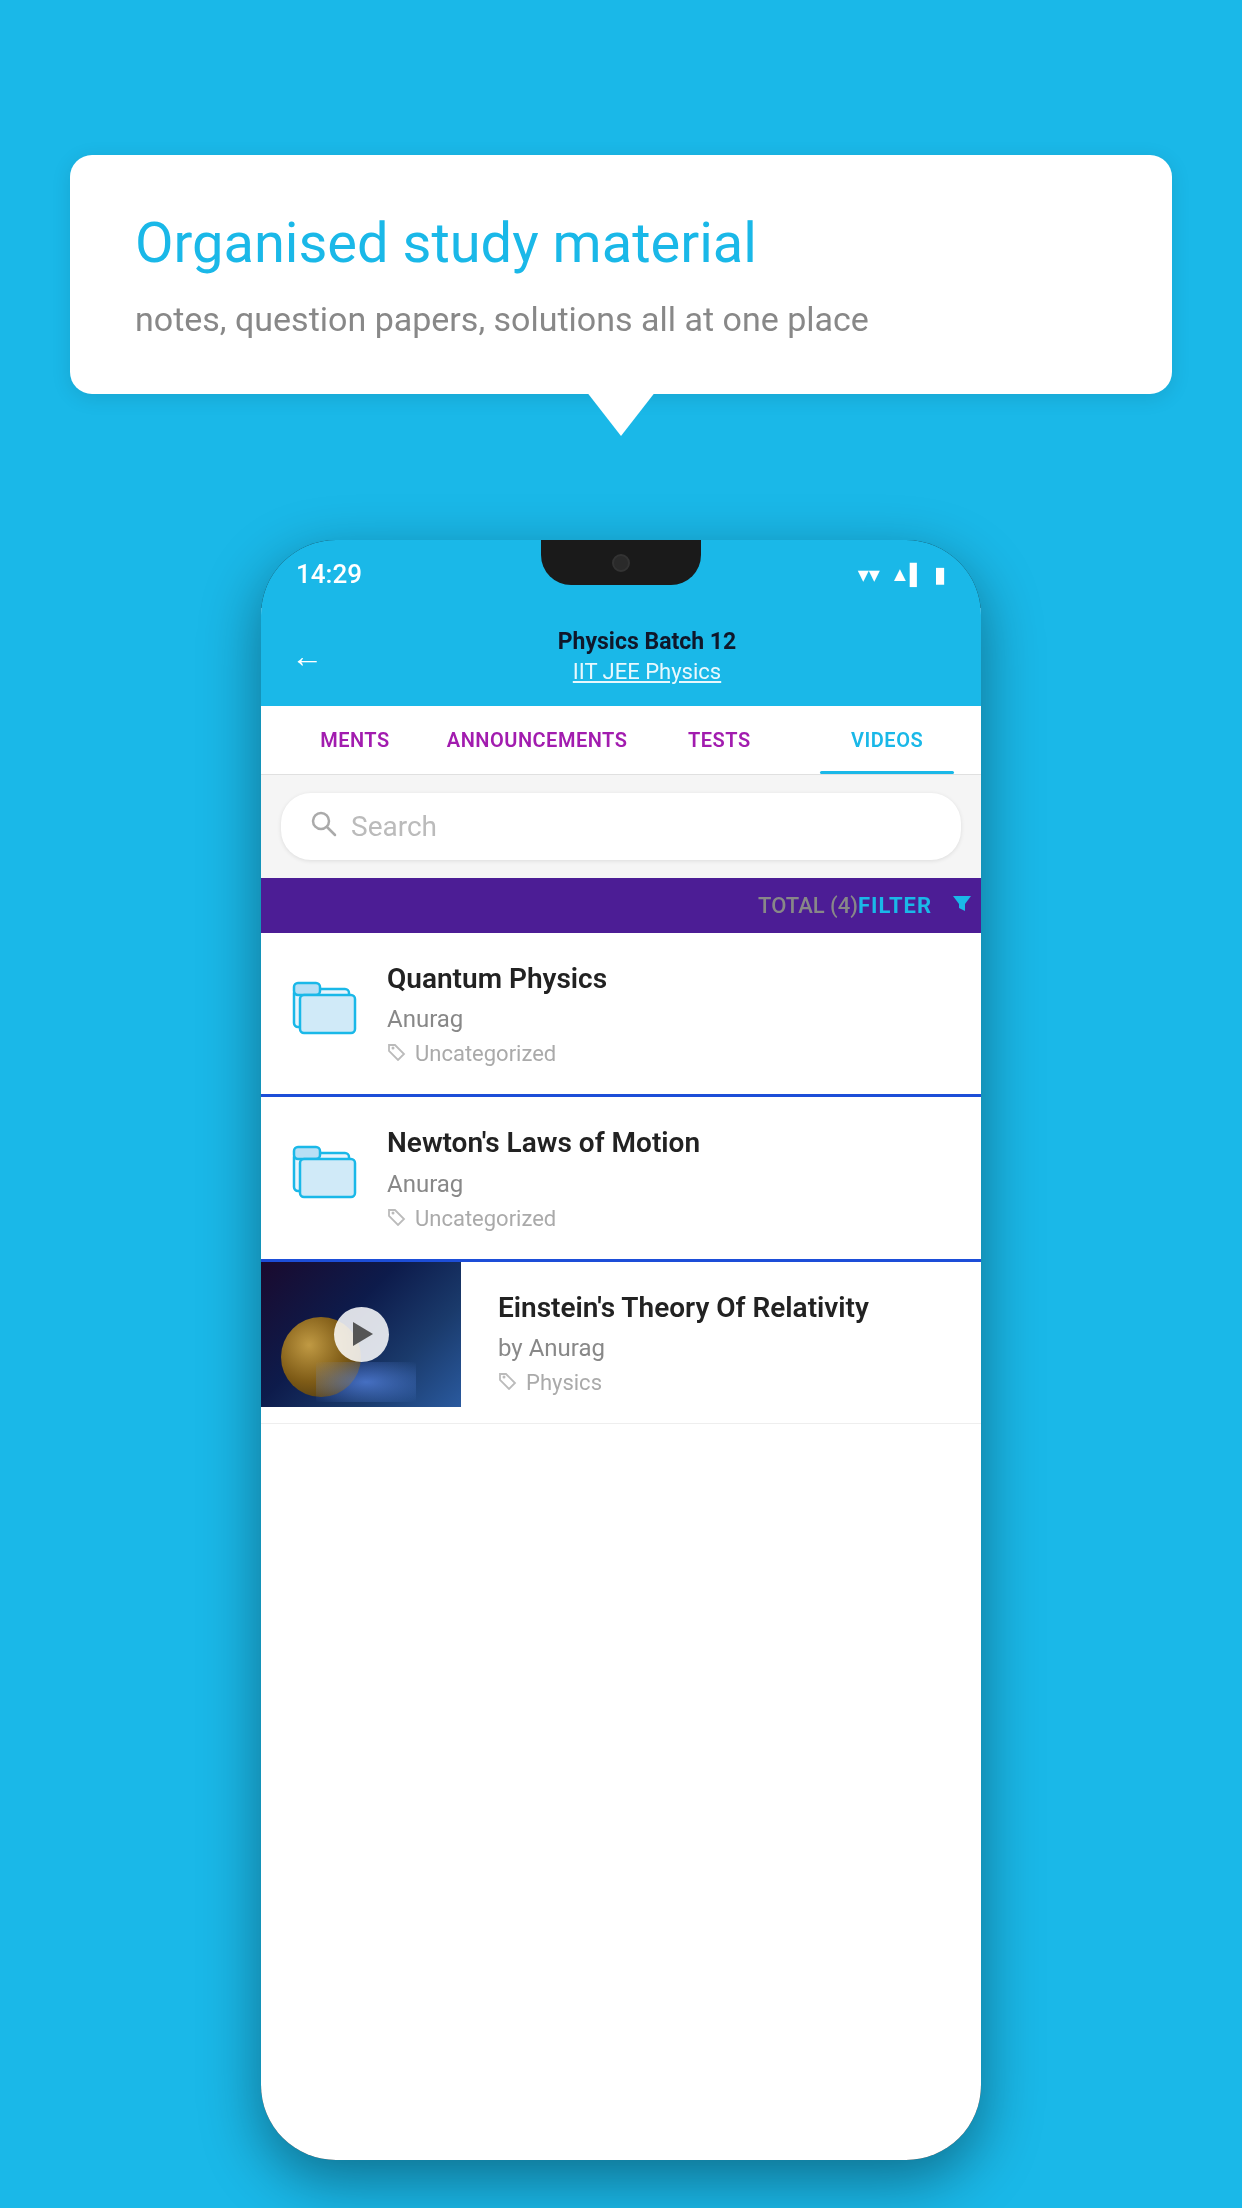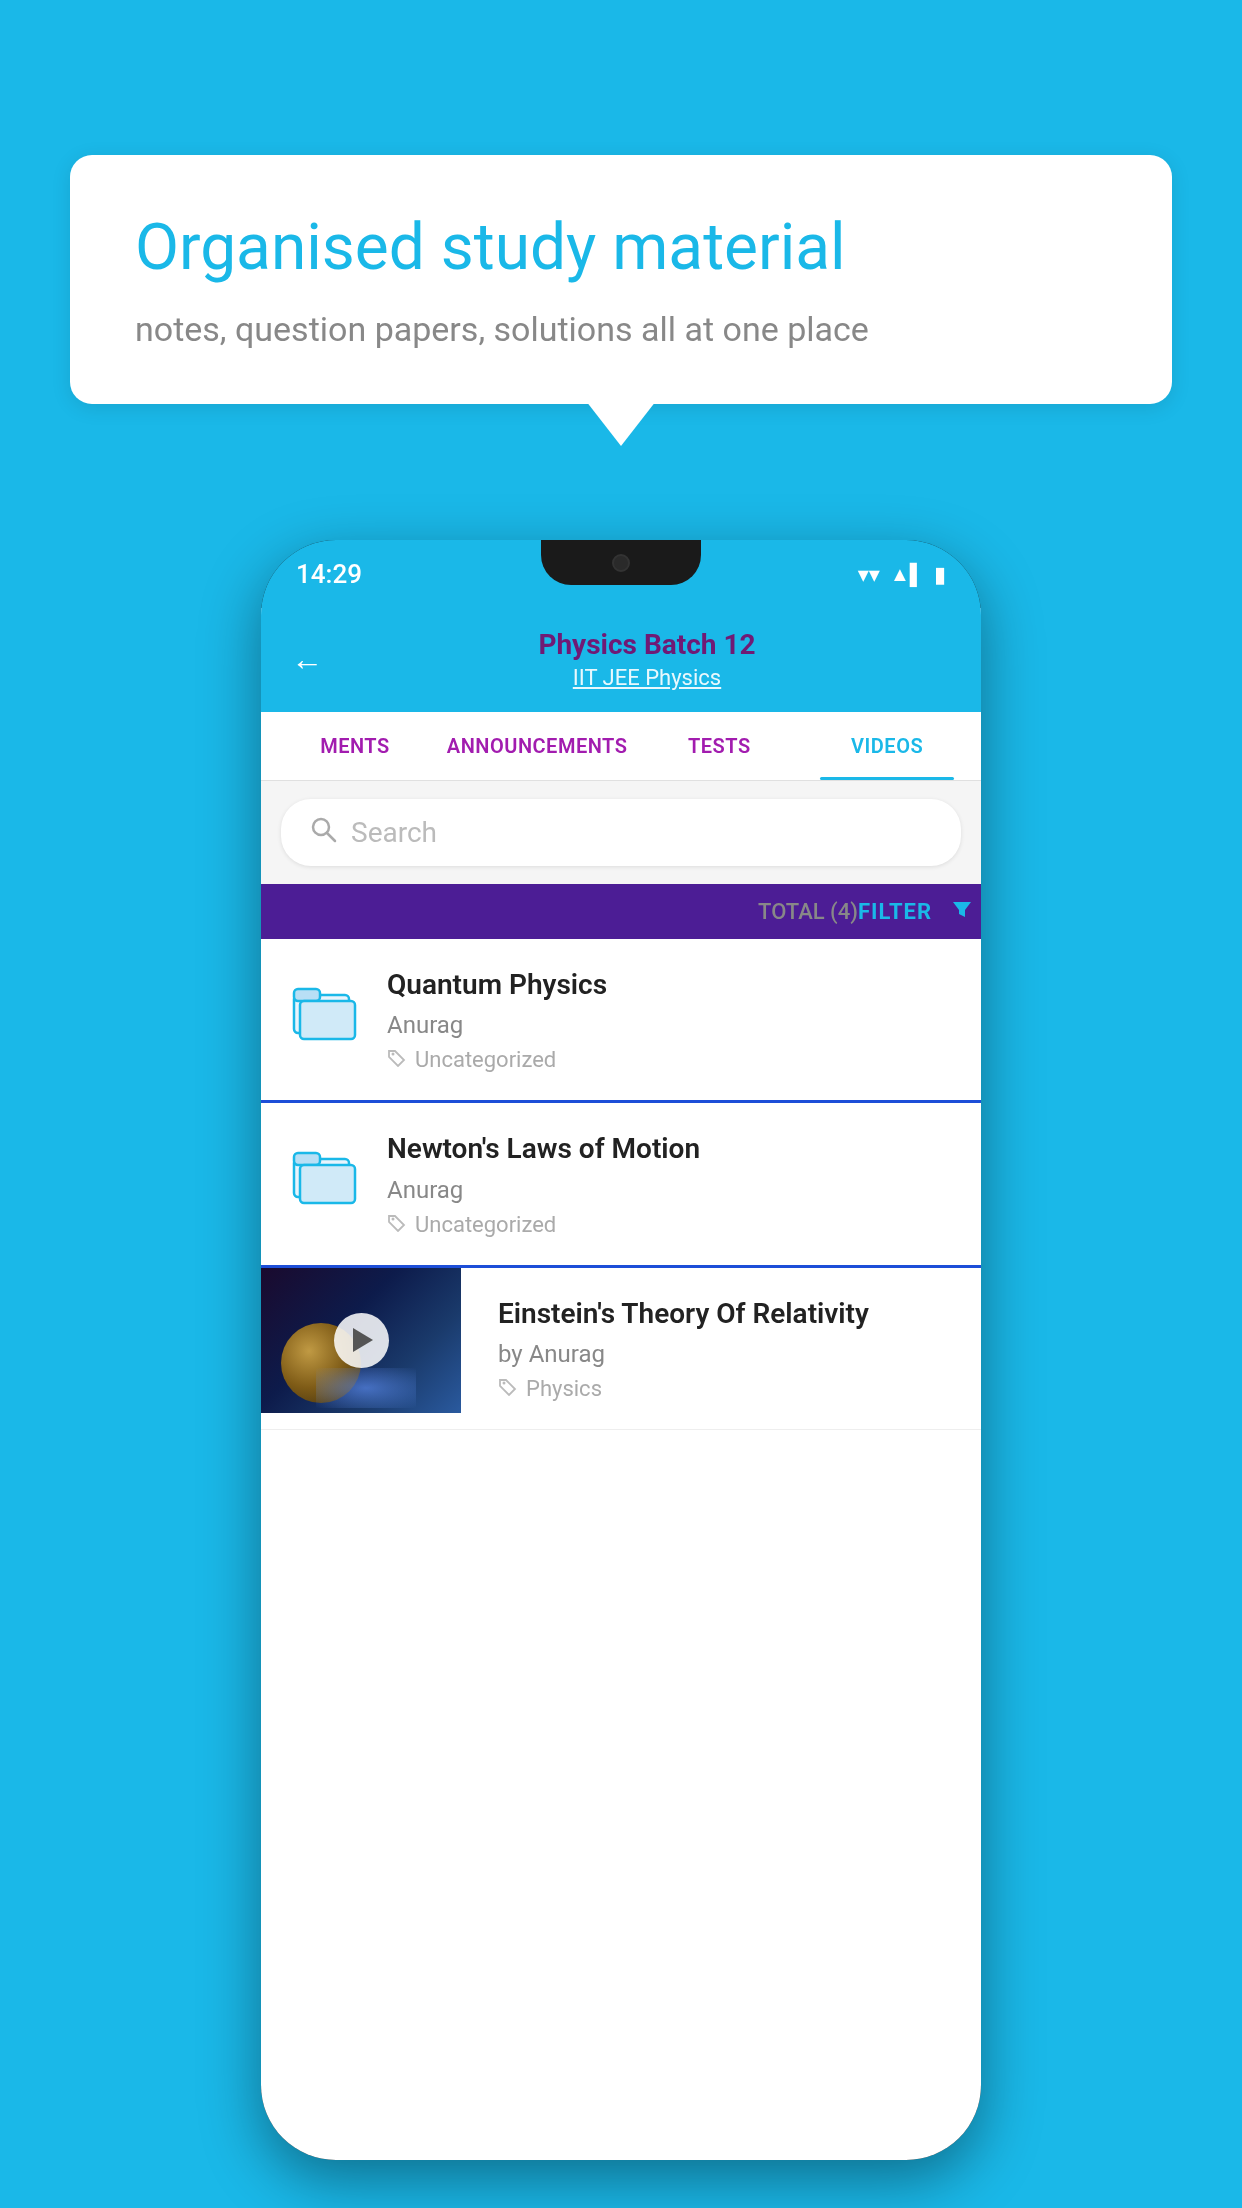--- a/index.html
+++ b/index.html
@@ -31,21 +31,21 @@
       bottom: -42px;
       left: 50%;
       transform: translateX(-50%);
       width: 0;
       height: 0;
       border-left: 35px solid transparent;
       border-right: 35px solid transparent;
       border-top: 45px solid #fff;
     }
     .speech-bubble-title {
-      font-size: 64px;
+      font-size: 56px;
       font-weight: 400;
       color: #1ab8e8;
       line-height: 1.2;
       margin-bottom: 22px;
     }
     .speech-bubble-subtitle {
       font-size: 34px;
       color: #888;
       font-weight: 400;
     }
@@ -137,22 +137,22 @@
     .back-arrow {
       color: #fff;
       font-size: 32px;
       flex-shrink: 0;
     }
     .header-center {
       flex: 1;
       text-align: center;
     }
     .header-title {
-      color: #701a75;
-      font-size: 28px;
+      color: #0f172a;
+      font-size: 23px;
       font-weight: 700;
     }
     .header-subtitle {
       color: rgba(255,255,255,0.9);
       font-size: 22px;
       margin-top: 4px;
       text-decoration: underline;
     }
 
     

